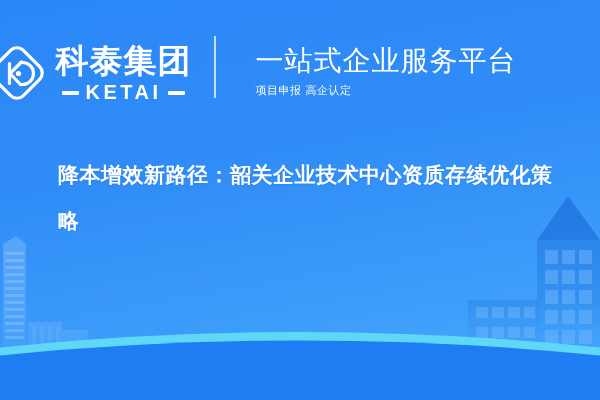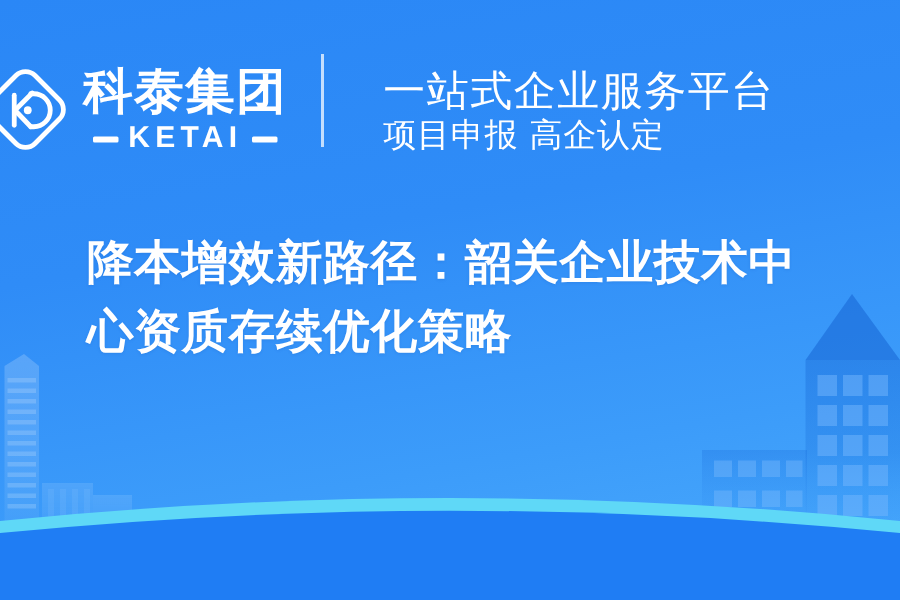--- a/index.html
+++ b/index.html
@@ -103,42 +103,42 @@
   .tagline-main {
     color: #ffffff;
     font-size: 28px;
     line-height: 33px;
     letter-spacing: 1px;
     white-space: nowrap;
     font-family: "DejaVu Sans", "Liberation Sans", sans-serif;
   }
   .tagline-sub {
     color: #ffffff;
-    font-size: 22px;
+    font-size: 11px;
     line-height: 24px;
     letter-spacing: 0.5px;
     white-space: nowrap;
     margin-top: 2px;
     font-family: "DejaVu Sans", "Liberation Sans", sans-serif;
   }
 
   
   .title-wrap {
     position: absolute;
     left: 58px;
     top: 152px;
     width: 500px;
   }
   .title {
     color: #ffffff;
-    font-size: 31px;
+    font-size: 21px;
     line-height: 46px;
     font-weight: bold;
     letter-spacing: 0.5px;
-    font-family: Liberation Serif, serif;
+    font-family: Liberation Sans, sans-serif;
     text-shadow: 0 1px 2px rgba(20,80,170,0.18);
   }
 </style>
 </head>
 <body>
 
 <div id="banner">
 
   <svg class="skyline" viewBox="0 0 600 400" preserveAspectRatio="none">
     <defs>

